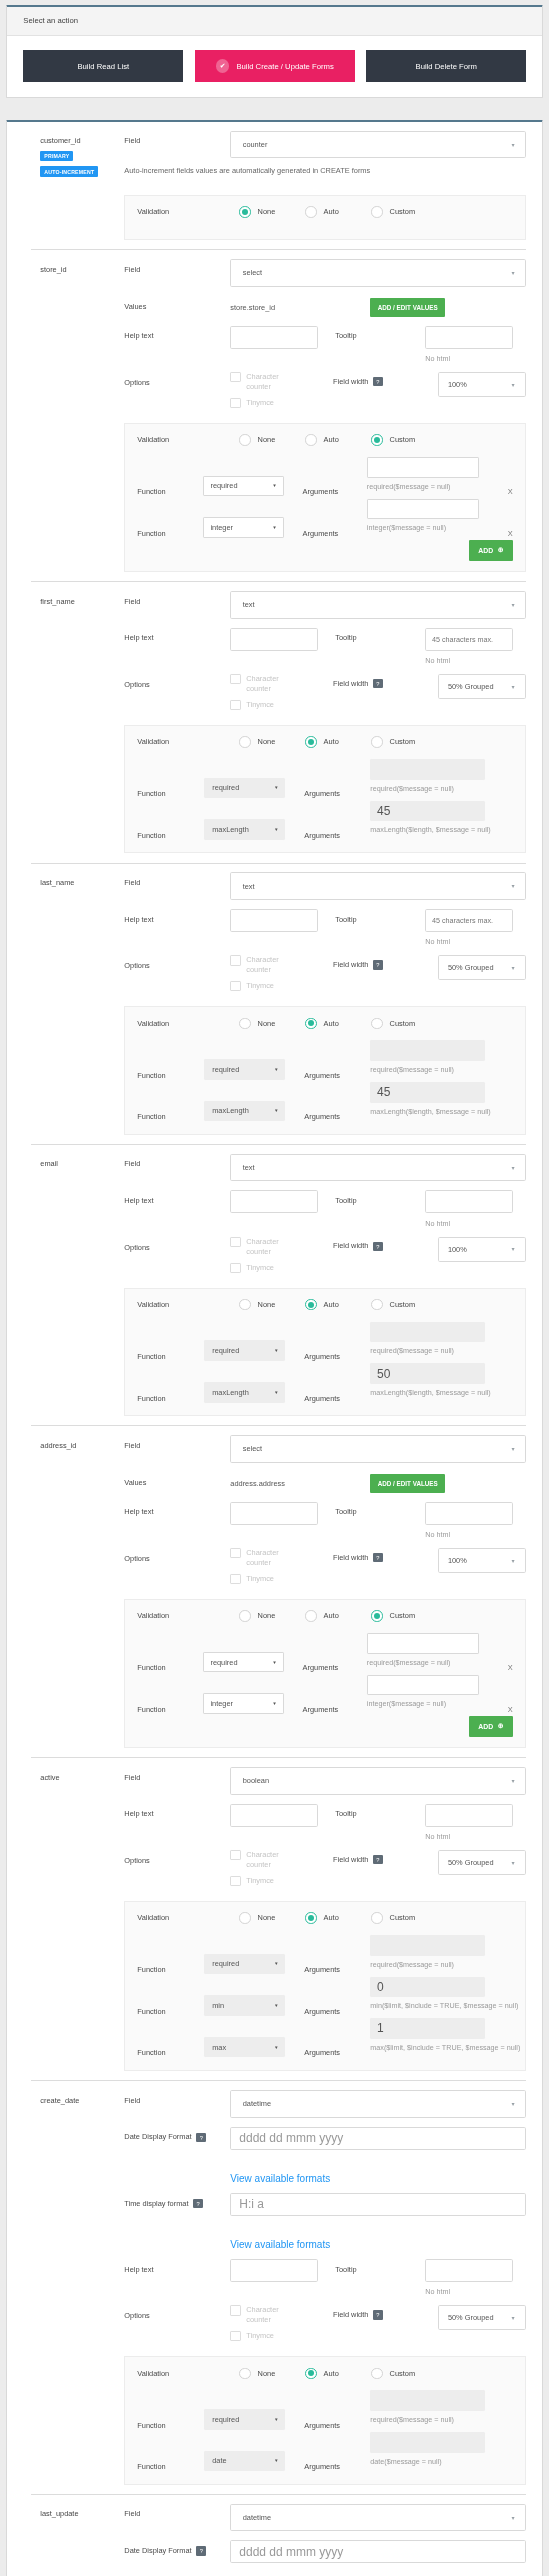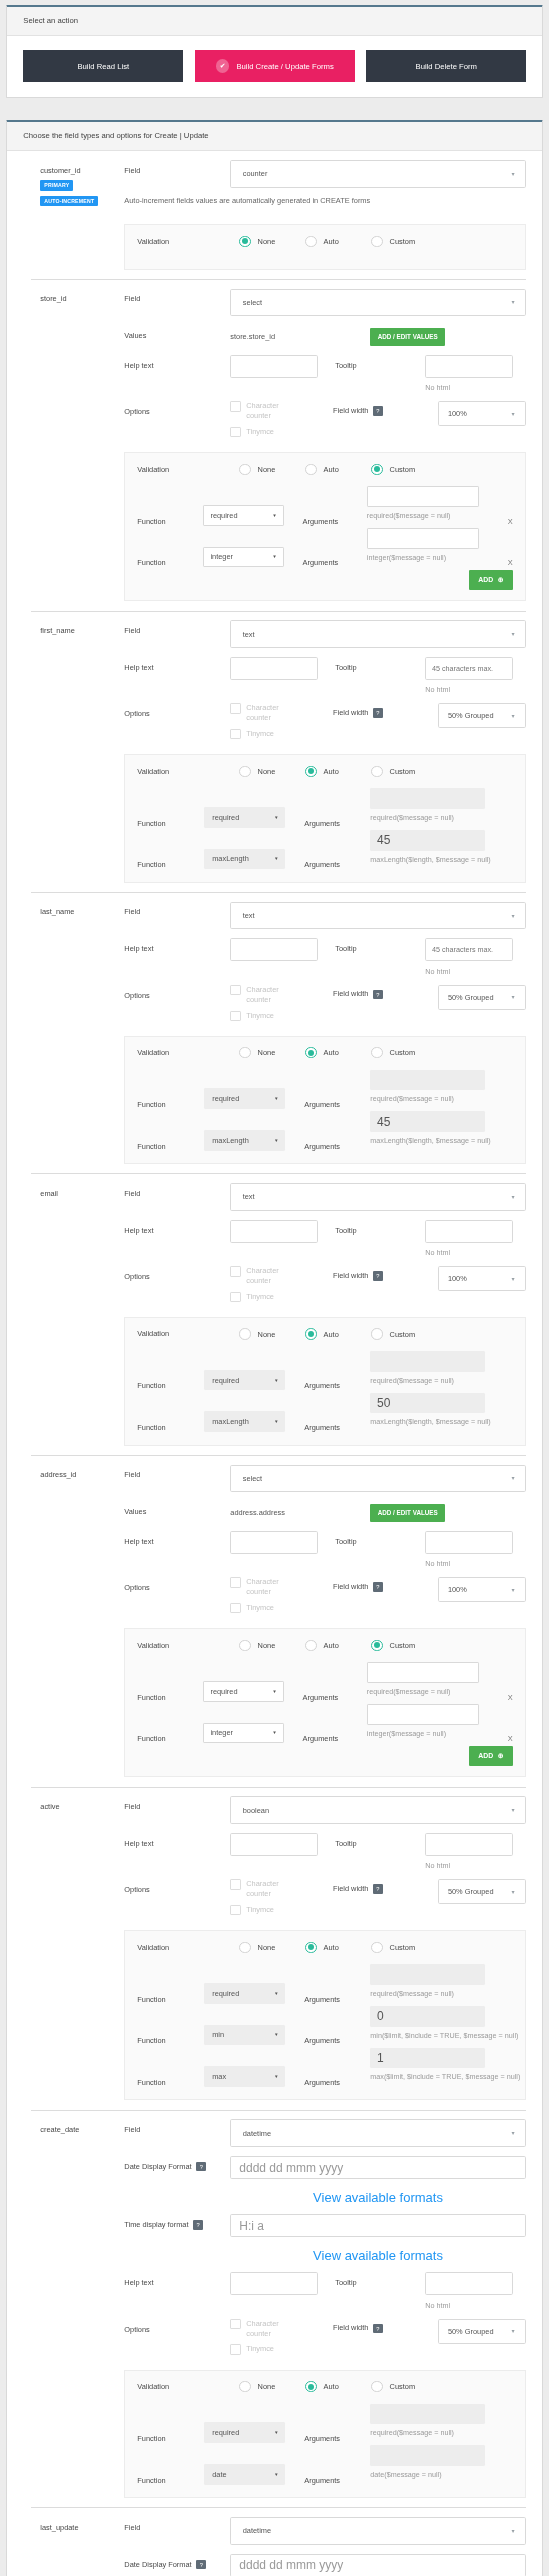--- a/index.html
+++ b/index.html
@@ -59,21 +59,21 @@
   .values-text { width:140px; color:#555; }
   .btn-green {
     background:#4caf50; color:#fff; font-weight:bold; font-size:6.3px;
     padding:5.7px 7.4px; border-radius:1.1px; cursor:pointer; white-space:nowrap;
   }
   input { font-family:"Liberation Sans", sans-serif; font-size:12px; color:#666; outline:none; }
   .wide-input {
     width:100%; height:23px; border:0.6px solid #d9d9d9; border-radius:1.7px; padding:0 8px;
   }
   .wide-input::placeholder { color:#9a9a9a; }
-  .link { color:#2196f3; font-size:13px; margin-top:11px; cursor:pointer;text-align:center; }
+  .link { color:#2196f3; font-size:10px; margin-top:23px; cursor:pointer; }
   .help-grid { display:flex; }
   .help-input { width:88px; height:23px; border:0.6px solid #d9d9d9; border-radius:1.7px; padding:0 5.7px; }
   .tooltip-label { margin-left:17px; width:90px; padding-top:5.7px; color:#4a4a4a; }
   .tt-col { width:88px; }
   .tooltip-input { width:100%; height:23px; border:0.6px solid #d9d9d9; border-radius:1.7px; padding:0 5.7px; color:#777; font-size:7.2px; }
   .nohtml { color:#9a9a9a; margin-top:5.2px; font-size:7.2px; }
   .options-grid { display:flex; }
   .cbcol { width:105px; }
   .cbrow { display:flex; margin-bottom:5.7px; }
   .checkbox { width:10.3px; height:10.3px; border:0.6px solid #ddd; border-radius:1.1px; background:#fff; flex-shrink:0; }
@@ -140,21 +140,20 @@
     <span class="ab-label">Build Create / Update Forms</span>
   </div>
       <div class="action-btn">
 
     <span class="ab-label">Build Delete Form</span>
   </div>
     </div>
 </div>
 
 <div class="panel">
-  <div class="panel-header">Choose the field types and options for Create | Update</div>
   <div id="sections">
   <div class="section">
     <div class="fname-col">
       <div class="fname">customer_id</div>
       <div class="badges">
             <span class="badge">PRIMARY</span>
             <span class="badge">AUTO-INCREMENT</span>
           </div>
     </div>
     <div class="rows-col">

